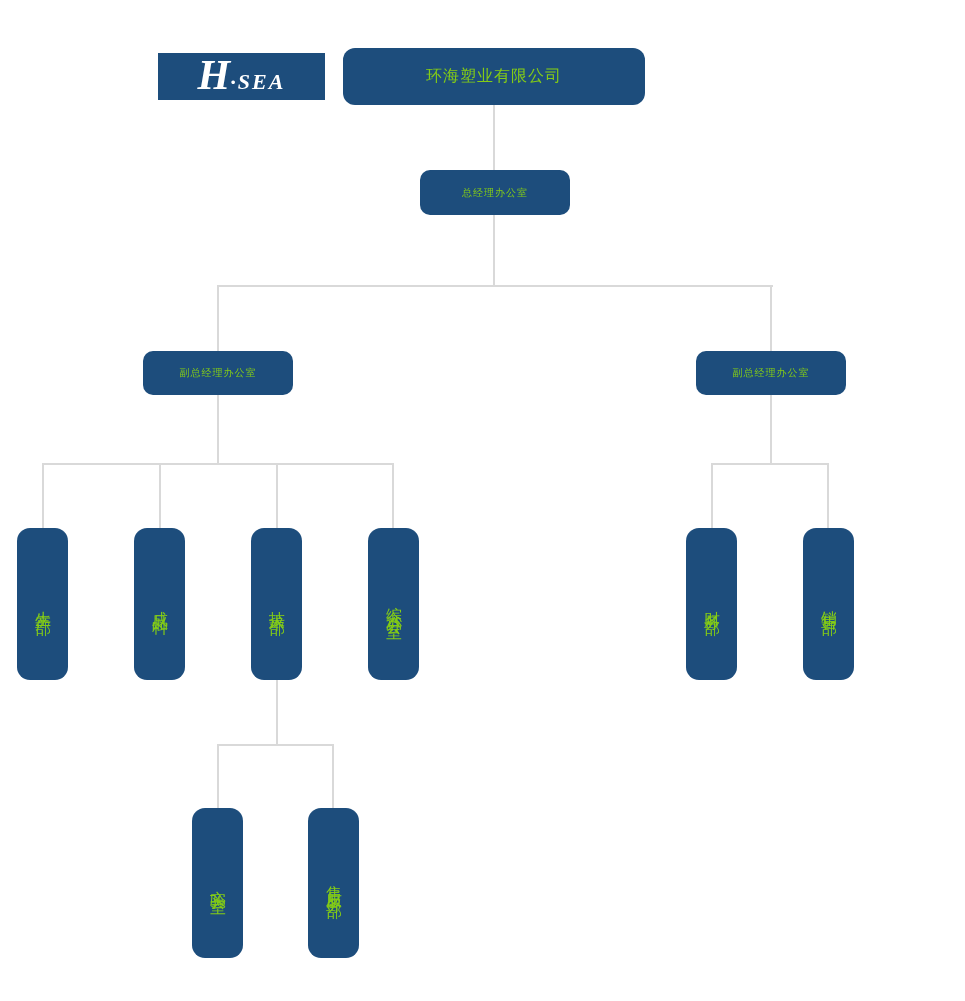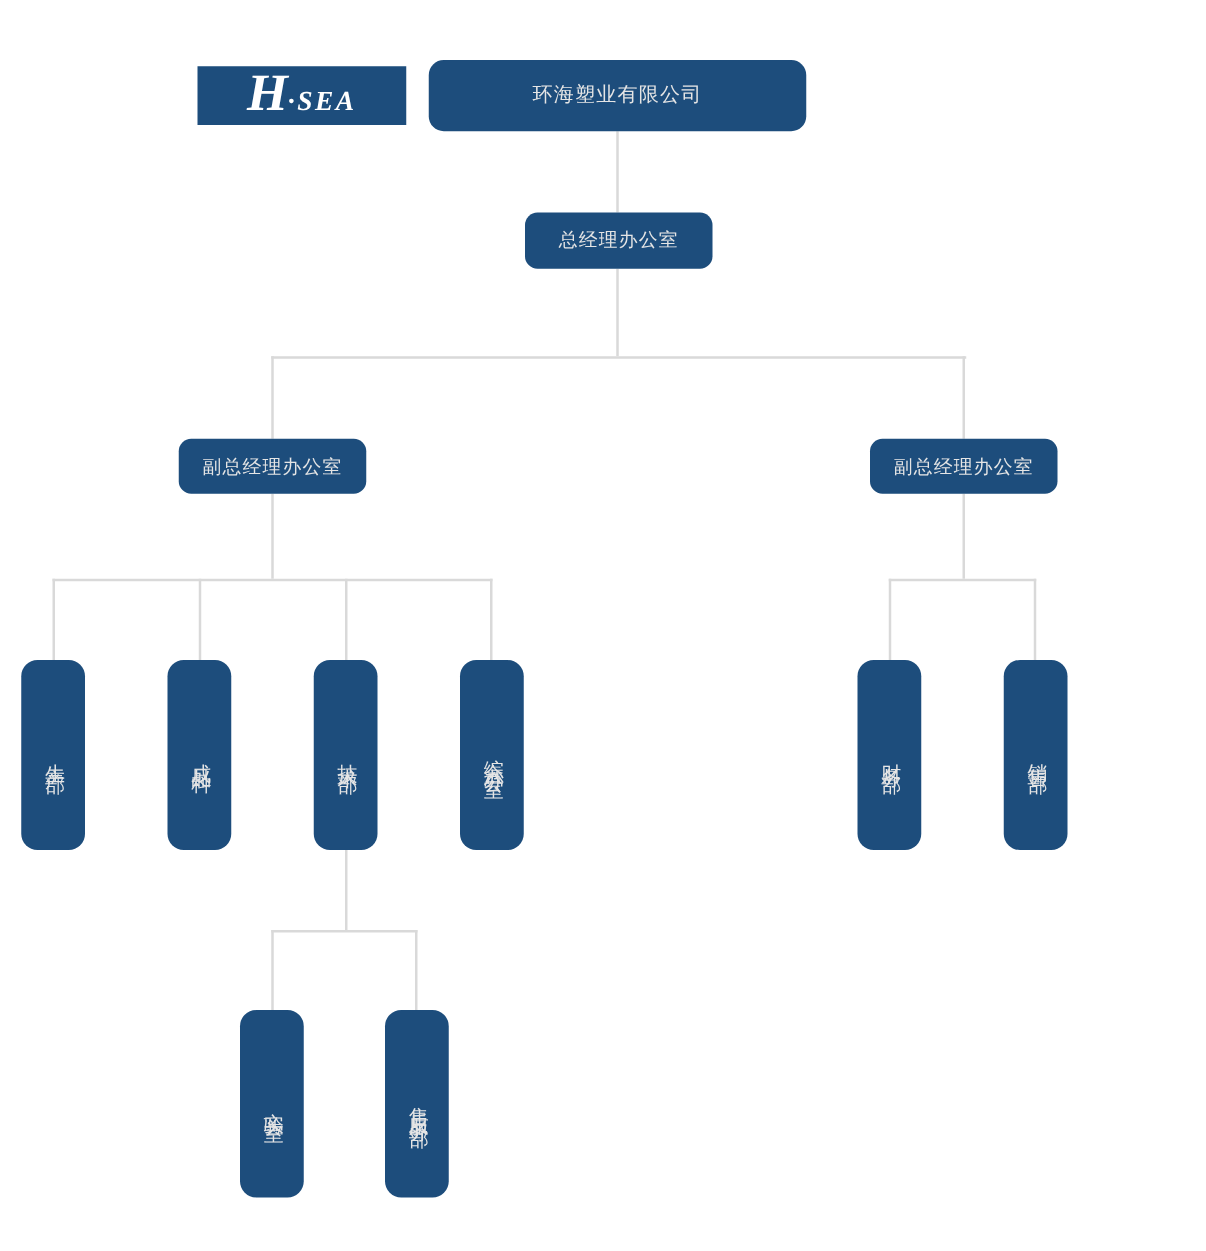--- a/index.html
+++ b/index.html
@@ -15,38 +15,38 @@
     overflow: hidden;
     font-family: "Liberation Sans", sans-serif;
   }
   .line {
     position: absolute;
     background: #d9d9d9;
   }
   .node {
     position: absolute;
     background: #1d4d7c;
-    color: #e5e5e5;
+    color: #84cc16;
     display: flex;
     align-items: center;
     justify-content: center;
     box-sizing: border-box;
     text-align: center;
   }
   .node.company {
     left: 343px; top: 48px;
     width: 302px; height: 57px;
     border-radius: 12px;
     font-size: 16px;
     letter-spacing: 1px;
   }
   .node.h-node {
     width: 150px; height: 45px;
     border-radius: 10px;
-    font-size: 15px;
+    font-size: 10px;
     letter-spacing: 1px;
   }
   .node.gm      { left: 420px; top: 170px; }
   .node.dep-l   { left: 143px; top: 351px; height: 44px; }
   .node.dep-r   { left: 696px; top: 351px; height: 44px; }
   .node.v-node {
     width: 51px; height: 152px;
     border-radius: 13px;
     font-size: 16px;
     writing-mode: vertical-rl;

